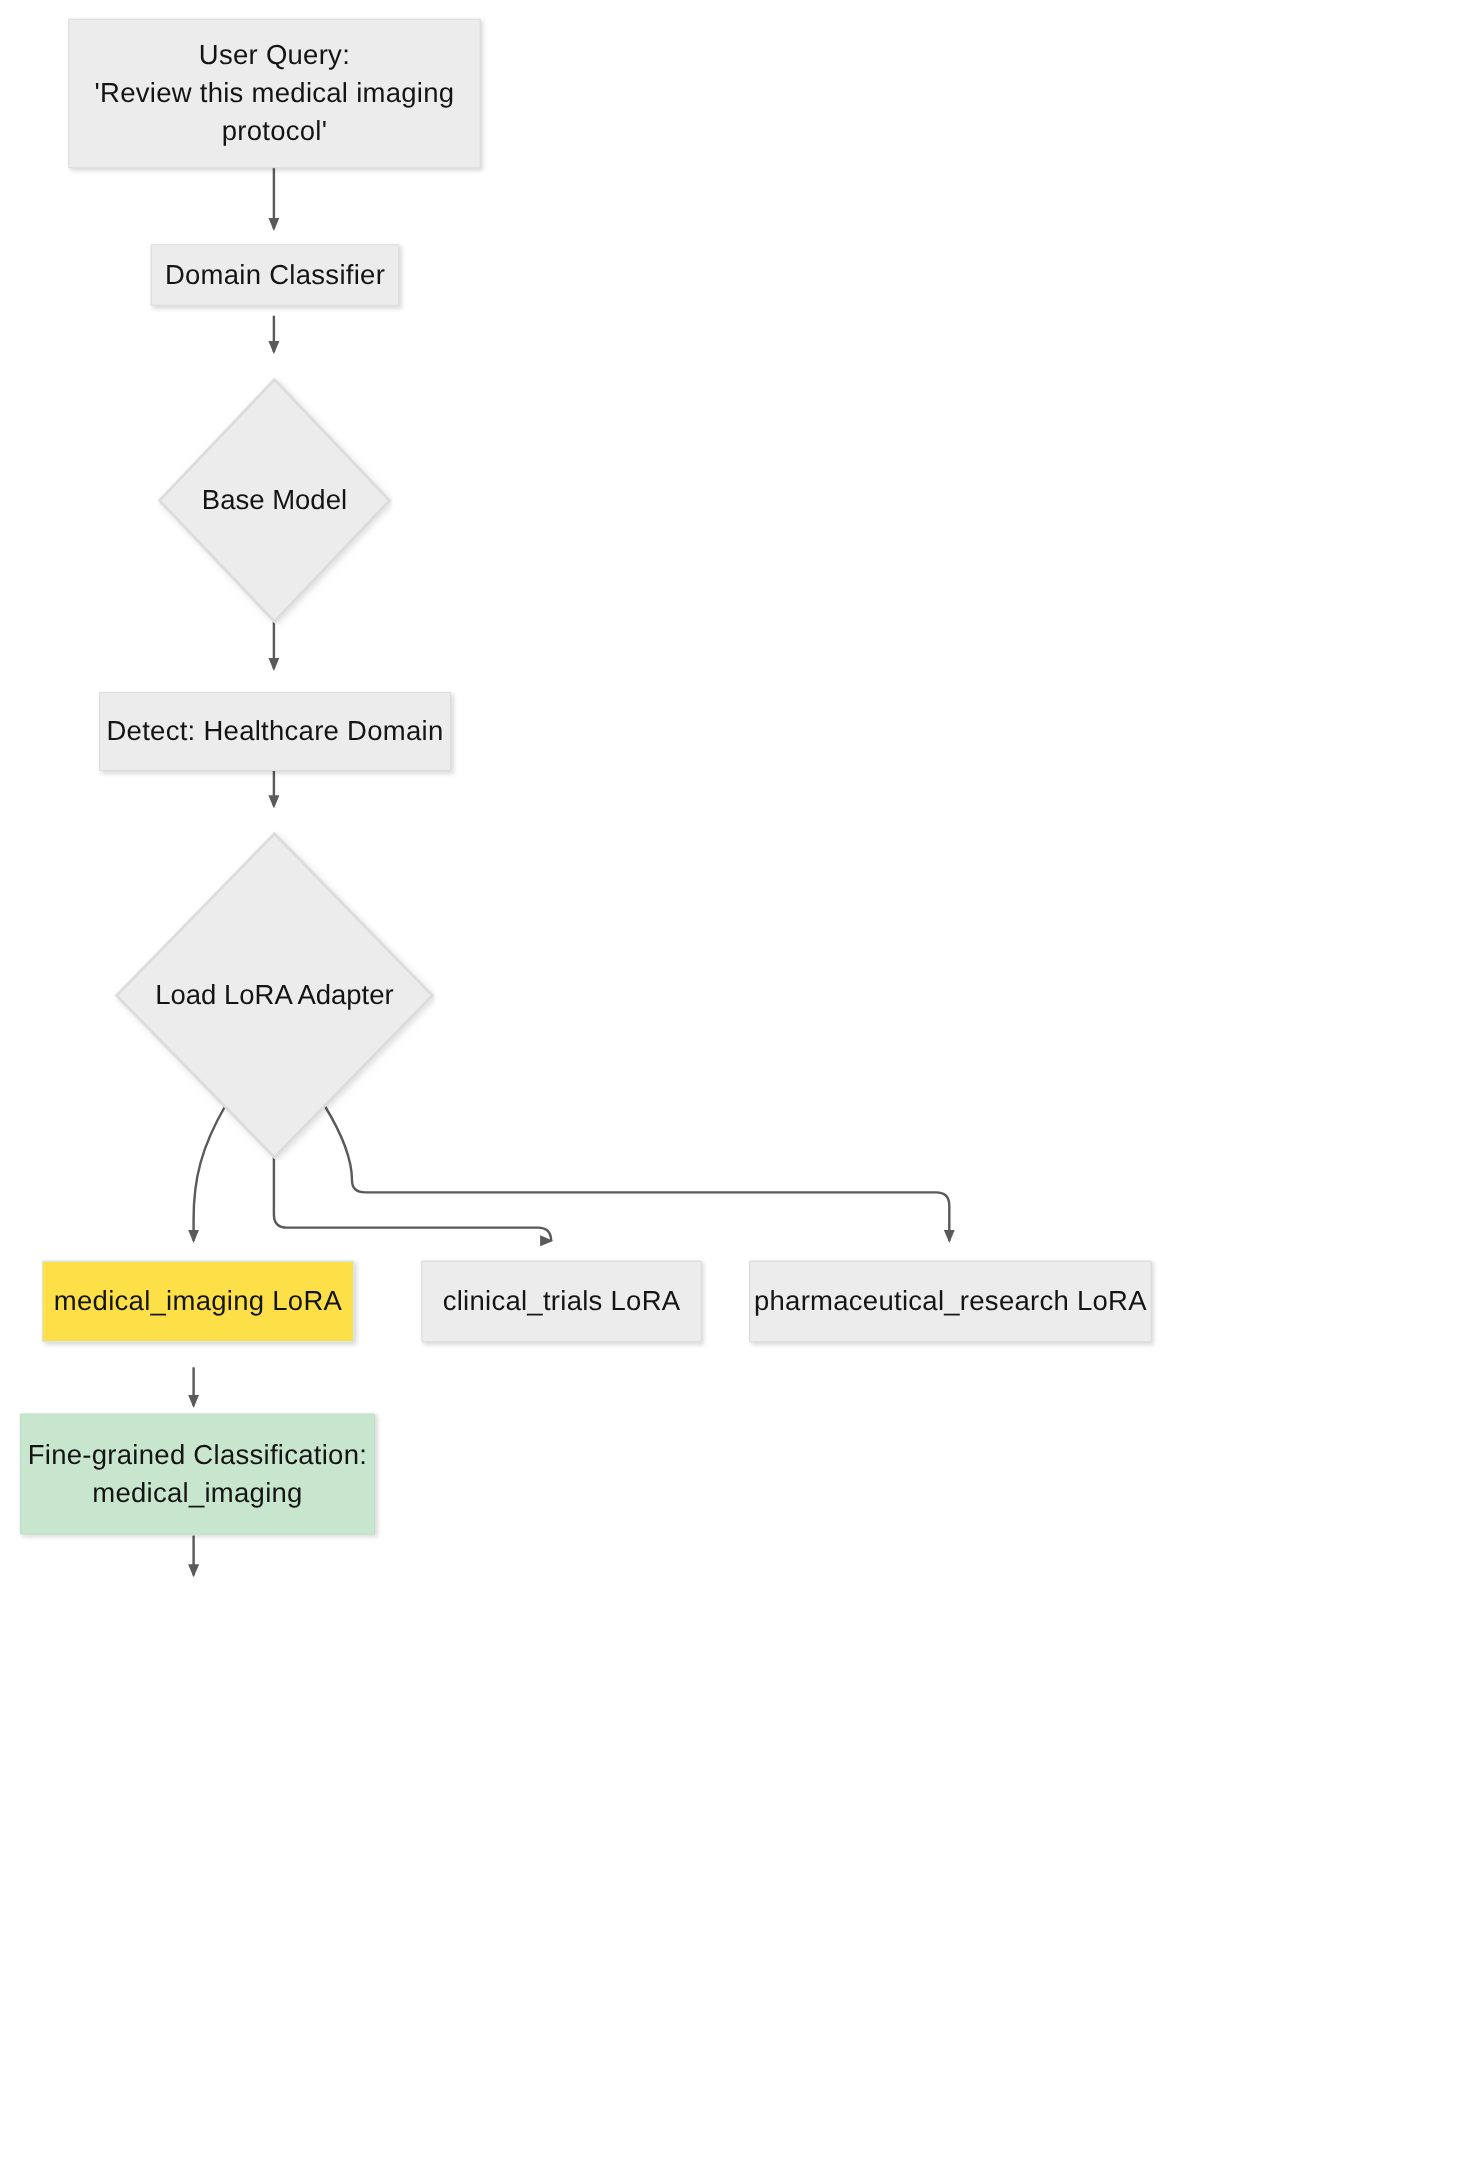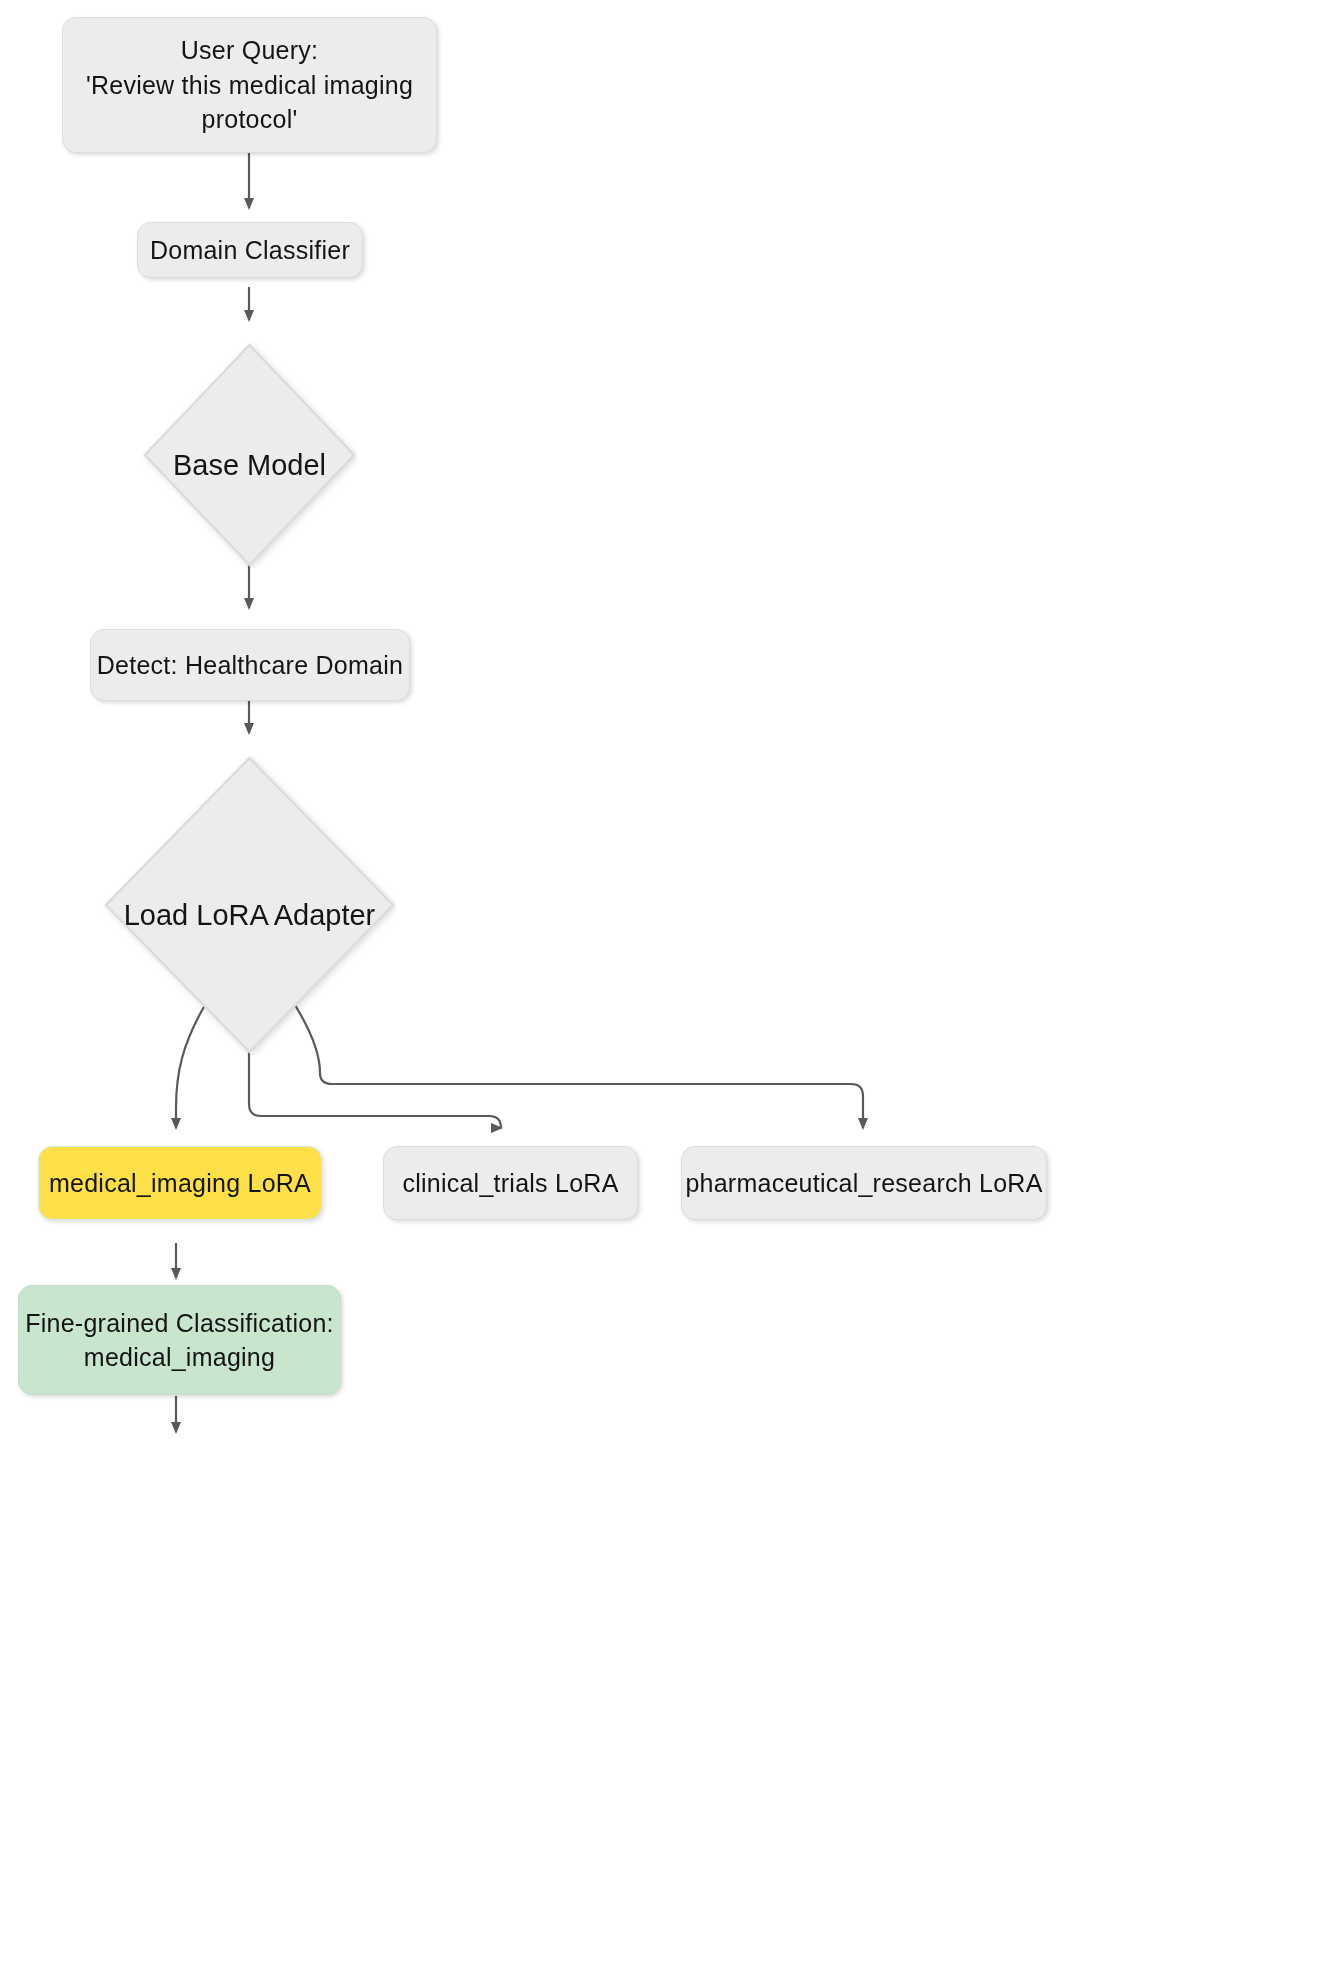--- a/index.html
+++ b/index.html
@@ -35,21 +35,21 @@
     display: flex;
     align-items: center;
     justify-content: center;
     text-align: center;
     color: #141414;
     line-height: 1.38;
     letter-spacing: 0.01em;
   }
   .node-rect {
     border: 1px solid #dcdcdc;
-    border-radius: 14px;
+    border-radius: 1px;
     background: #ececec;
     box-shadow: 2px 2px 4px rgba(0,0,0,0.14);
     font-size: 25px;
   }
   .node-rect.fill-blue {
     background: #fde047;
     border-color: #d3e7ef;
   }
   .node-rect.fill-green {
     background: #c8e6ce;
@@ -61,27 +61,27 @@
   .node-diamond-shape {
     position: absolute;
     left: 0;
     top: 0;
     width: 100%;
     height: 100%;
   }
   .node-diamond-label {
     position: absolute;
     left: 0;
-    top: 10px;
+    top: 0;
     width: 100%;
     height: 100%;
     display: flex;
     align-items: center;
     justify-content: center;
-    font-size: 29px;
+    font-size: 25px;
     color: #141414;
     text-align: center;
     white-space: nowrap;
   }
   .node-line {
     display: block;
     white-space: nowrap;
   }
 </style>
 </head>

